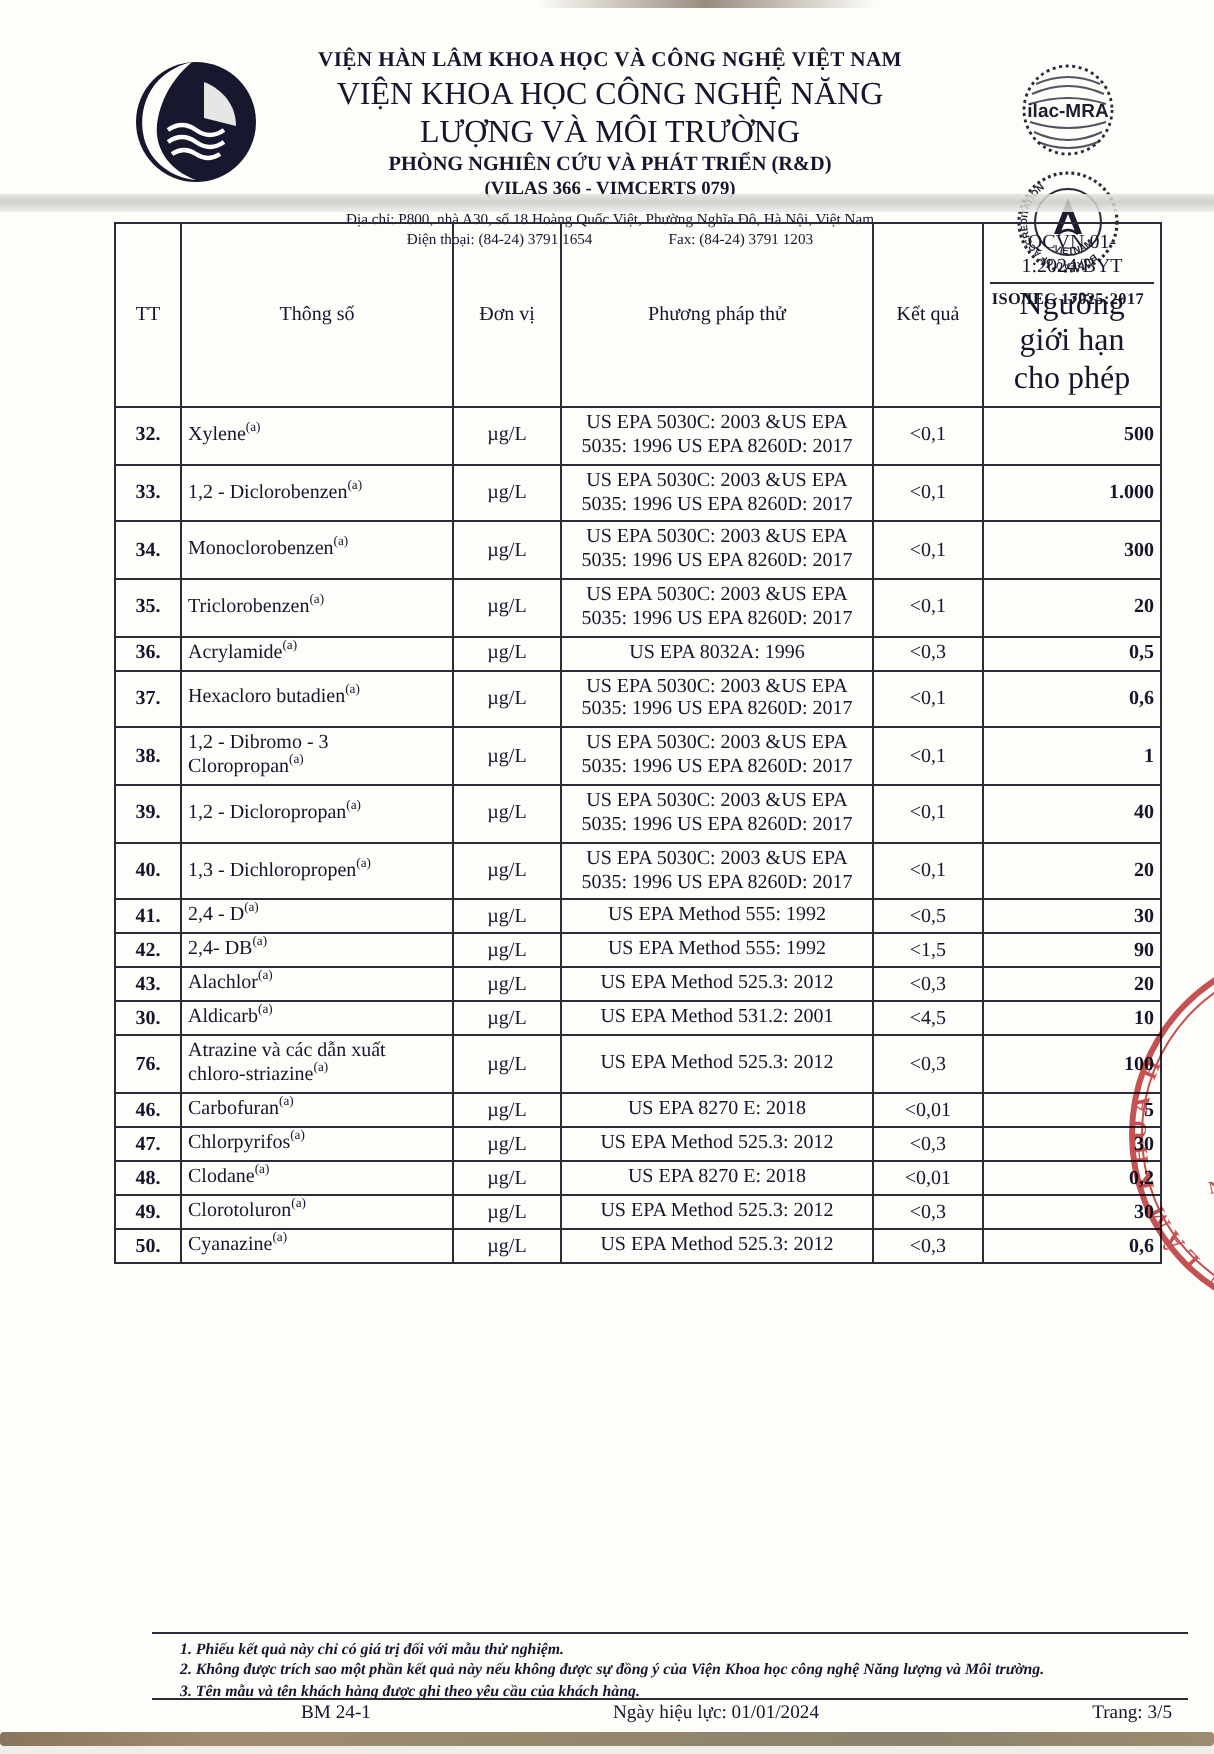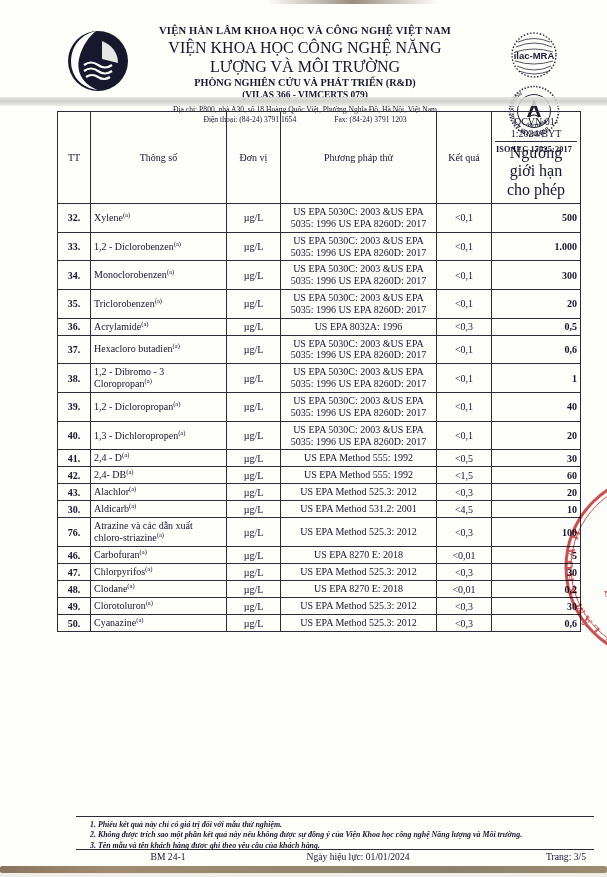--- a/index.html
+++ b/index.html
@@ -239,21 +239,21 @@
           <td class="method">US EPA Method 555: 1992</td>
           <td class="result">&lt;0,5</td>
           <td class="limit">30</td>
         </tr>
         <tr>
           <td class="tt">42.</td>
           <td class="param">2,4- DB<sup class="note">(a)</sup></td>
           <td class="unit">µg/L</td>
           <td class="method">US EPA Method 555: 1992</td>
           <td class="result">&lt;1,5</td>
-          <td class="limit">60</td>
+          <td class="limit">90</td>
         </tr>
         <tr>
           <td class="tt">43.</td>
           <td class="param">Alachlor<sup class="note">(a)</sup></td>
           <td class="unit">µg/L</td>
           <td class="method">US EPA Method 525.3: 2012</td>
           <td class="result">&lt;0,3</td>
           <td class="limit">20</td>
         </tr>
         <tr>

